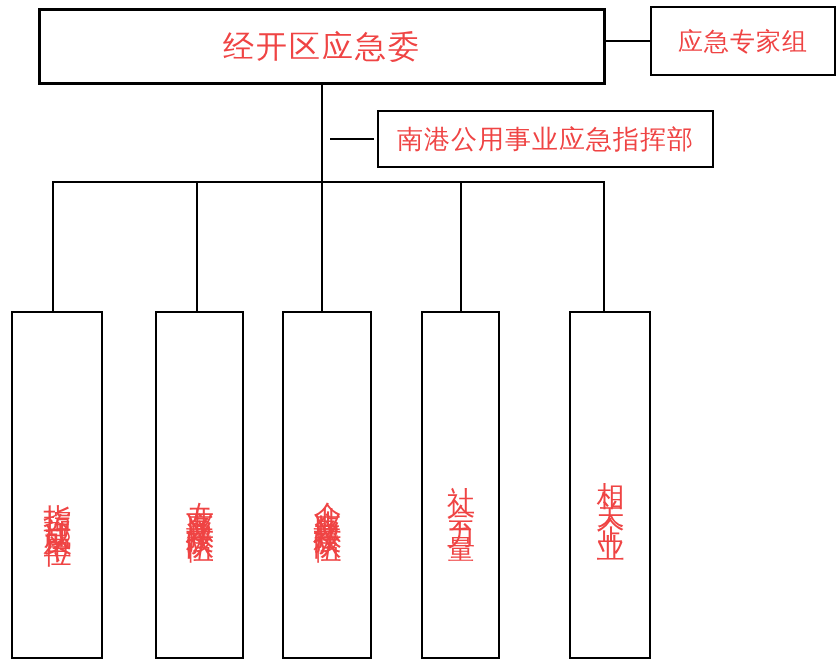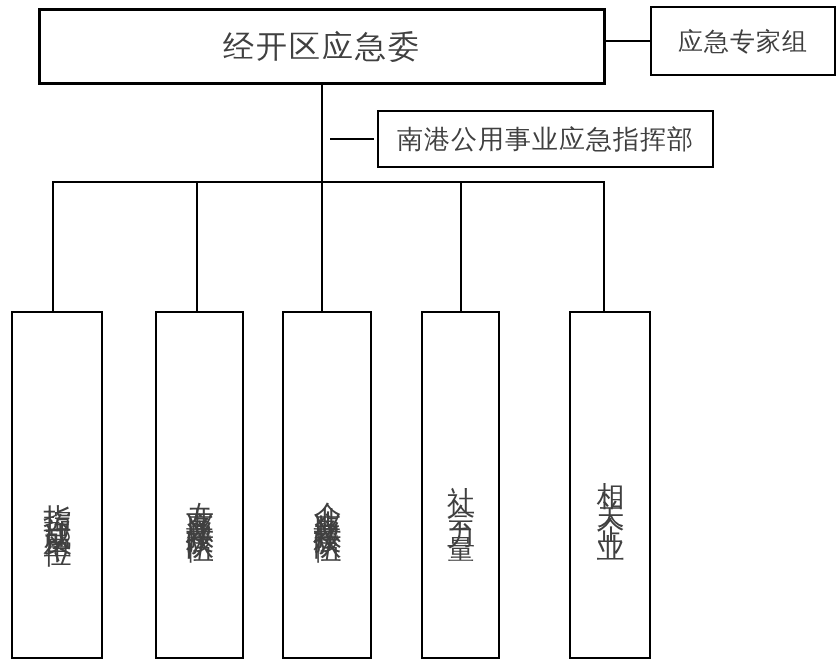--- a/index.html
+++ b/index.html
@@ -1,21 +1,21 @@
 <!DOCTYPE html>
 <html><head>
 <meta charset="utf-8">
 <style>
   html, body { margin: 0; padding: 0; background: #ffffff; }
   .canvas {
     position: relative;
     width: 838px;
     height: 672px;
     background: #ffffff;
-    color: #404040;
+    color: #ef4444;
     font-family: "Liberation Sans", sans-serif;
     overflow: hidden;
   }
   .box {
     position: absolute;
     box-sizing: border-box;
     border: 2.5px solid #000000;
     background: #ffffff;
     display: flex;
     align-items: center;

